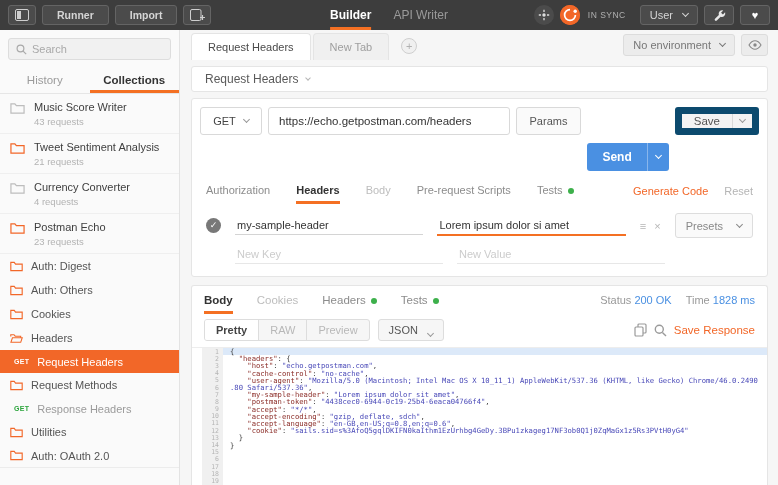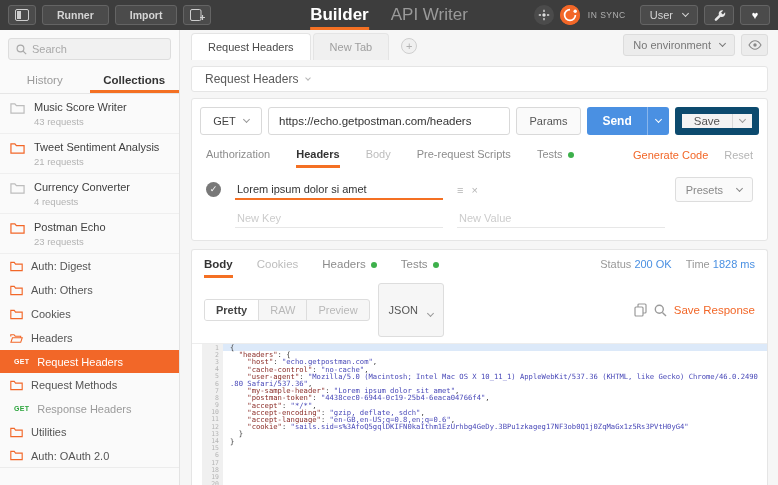--- a/index.html
+++ b/index.html
@@ -6,21 +6,21 @@
   html,body { width:778px; height:485px; overflow:hidden; }
   body { font-family:"Liberation Sans", sans-serif; background:#f6f6f6; color:#333; }
   #app { position:relative; width:778px; height:485px; overflow:hidden; }
 
   
   .tb { height:30px; background:#3d3d3d; display:flex; align-items:center; padding:0 8px; gap:6px; position:relative; z-index:5; }
   .tb-ibtn, .tb-btn { height:20px; background:#4b4b4b; border:1px solid #646464; border-radius:3px; color:#d5d5d5; display:flex; align-items:center; justify-content:center; cursor:pointer; }
   .tb-ibtn { width:28px; }
   .tb-btn { padding:0 14px; font-size:10.5px; font-weight:bold; }
   .tb-nav { position:absolute; left:50%; transform:translateX(-50%); top:0; height:30px; display:flex; gap:22px; }
-  .tb-nav .nav-item { display:flex; align-items:center; font-size:17px; color:#9a9a9a; border-bottom:3px solid transparent; padding-top:3px; cursor:pointer; }
+  .tb-nav .nav-item { display:flex; align-items:center; font-size:12px; color:#9a9a9a; border-bottom:3px solid transparent; padding-top:3px; cursor:pointer; }
   .tb-nav .nav-item.active { color:#fff; font-weight:bold; border-bottom-color:#f47023; }
   .tb-right { margin-left:auto; display:flex; align-items:center; gap:6px; }
   .round-ibtn { width:20px; height:20px; border-radius:50%; background:#4b4b4b; display:flex; align-items:center; justify-content:center; cursor:pointer; }
   .insync { font-size:8.5px; color:#b0b0b0; letter-spacing:.5px; margin:0 8px 0 2px; }
   .user-btn { height:20px; background:#4b4b4b; border:1px solid #646464; border-radius:3px; color:#d5d5d5; font-size:11px; display:flex; align-items:center; gap:10px; padding:0 9px; cursor:pointer; }
   .sq-ibtn { width:30px; height:20px; background:#4b4b4b; border:1px solid #646464; border-radius:3px; display:flex; align-items:center; justify-content:center; color:#eee; font-size:11px; cursor:pointer; }
   .chev { width:5px; height:5px; border-right:1.3px solid currentColor; border-bottom:1.3px solid currentColor; transform:rotate(45deg); display:inline-block; margin-top:-3px; }
 
   
   .sb { position:absolute; top:30px; left:0; width:180px; bottom:0; background:#fafafa; border-right:1px solid #e3e3e3; overflow:hidden; }
@@ -61,21 +61,21 @@
 
   .title-bar { margin:6px 10px; background:#fff; border:1px solid #e5e5e5; border-radius:3px; height:26px; display:flex; align-items:center; padding:0 13px; font-size:12px; color:#5a5a5a; gap:8px; }
   .title-bar .chev { color:#b5b5b5; width:4px; height:4px; }
 
   .req-panel { margin:0 10px; background:#fff; border:1px solid #e5e5e5; border-radius:3px; padding:8px 8px 0; }
   .url-row { display:flex; gap:6px; }
   .method-box { width:62px; height:28px; border:1px solid #d9d9d9; border-radius:3px; display:flex; align-items:center; justify-content:center; gap:8px; font-size:11px; color:#444; background:#fff; cursor:pointer; }
   .method-box .chev { color:#999; }
   .url-input { flex:1; height:28px; border:1px solid #d9d9d9; border-radius:3px; font-size:11.5px; color:#333; padding:0 10px; background:#fff; outline:none; font-family:inherit; }
   .params-btn { height:28px; padding:0 13px; border:1px solid #d9d9d9; border-radius:3px; background:#fafafa; font-size:11px; color:#555; cursor:pointer; }
-  .send-btn { height:28px; border-radius:3px; background:#4a90e2; color:#fff; display:flex; cursor:pointer; }
+  .send-btn { height:28px; border-radius:3px; background:#4a90e2; color:#fff; display:flex; cursor:pointer;margin-top:36px; }
   .send-main { padding:0 15px; font-size:12px; font-weight:bold; display:flex; align-items:center; }
   .send-chev { width:22px; border-left:1px solid rgba(255,255,255,.35); display:flex; align-items:center; justify-content:center; }
   .save-btn { height:28px; border:7px solid #0c4a6e; border-radius:3px; background:#f3f3f3; color:#555; display:flex; cursor:pointer; }
   .save-main { padding:0 12px; font-size:11.5px; display:flex; align-items:center; }
   .save-chev { width:20px; border-left:1px solid #d9d9d9; display:flex; align-items:center; justify-content:center; color:#999; }
 
   .req-tabs { display:flex; align-items:center; margin-top:6px; padding:0 6px; font-size:11px; color:#8c8c8c; }
   .req-tab { padding:7px 0 5px; margin-right:26px; border-bottom:3px solid transparent; cursor:pointer; }
   .req-tab.active { color:#333; font-weight:bold; border-bottom-color:#f47023; }
   .req-tab.dim { color:#bdbdbd; }
@@ -101,21 +101,21 @@
   .res-tab { padding:8px 0 5px; margin-right:24px; border-bottom:3px solid transparent; cursor:pointer; }
   .res-tab.active { color:#333; font-weight:bold; border-bottom-color:#f47023; }
   .res-tab.dim { color:#bdbdbd; }
   .res-meta { margin-left:auto; display:flex; gap:14px; font-size:11px; color:#999; }
   .res-meta b { color:#4a90e2; font-weight:normal; }
   .res-toolbar { display:flex; align-items:center; padding:5px 12px 6px; gap:8px; }
   .seg { display:flex; border:1px solid #ddd; border-radius:3px; overflow:hidden; background:#f6f6f6; }
   .seg-item { padding:4px 11px; font-size:11px; color:#b8b8b8; border-right:1px solid #ddd; cursor:pointer; }
   .seg-item:last-child { border-right:none; }
   .seg-item.active { color:#444; font-weight:bold; background:#fff; }
-  .fmt-btn { border:1px solid #ddd; border-radius:3px; background:#f6f6f6; padding:20px 10px; font-size:11px; color:#555; display:flex; gap:10px; align-items:flex-end; cursor:pointer; }
+  .fmt-btn { border:1px solid #ddd; border-radius:3px; background:#f6f6f6; padding:4px 10px; font-size:11px; color:#555; display:flex; gap:10px; align-items:flex-end; cursor:pointer; }
   .fmt-btn .chev { color:#999; }
   .tool-right { margin-left:auto; display:flex; align-items:center; gap:7px;text-align:center; }
   .save-resp { color:#f26728; font-size:11.5px; cursor:pointer; }
 
   .code { position:relative; border-top:1px solid #ededed; height:178px; overflow:hidden; padding-left:10px; background:#fff; }
   .gutter-bg { position:absolute; left:10px; top:0; bottom:0; width:21px; background:#f0f0f0; }
   .code-row { display:flex; height:7.2px; align-items:center; position:relative; }
   .gut { width:21px; flex:0 0 auto; text-align:right; padding-right:4px; color:#b5b5b5; font-size:6.5px; font-family:"DejaVu Sans Mono", monospace; z-index:1; }
   .ct-wrap { flex:1; height:100%; display:flex; align-items:center; }
   .hl-row .ct-wrap { background:#dce9f9; }
@@ -380,20 +380,21 @@
           <span class="gen-code">Generate Code</span>
           <span class="reset">Reset</span>
         </div>
       </div>
 
       <div class="kv">
         <div class="kv-row">
           <span class="kv-check">
               <span class="checkmark">✓</span>
             </span>
+          <input class="kv-key" type="text" value="my-sample-header" style="">
           <input class="kv-val focused" type="text" value="Lorem ipsum dolor si amet" style="">
           <span class="kv-icons">
             <span>≡</span>
             <span>×</span>
           </span>
           <div class="presets-btn">
             <span>Presets</span>
             <span class="chev"></span>
           </div>
         </div>

